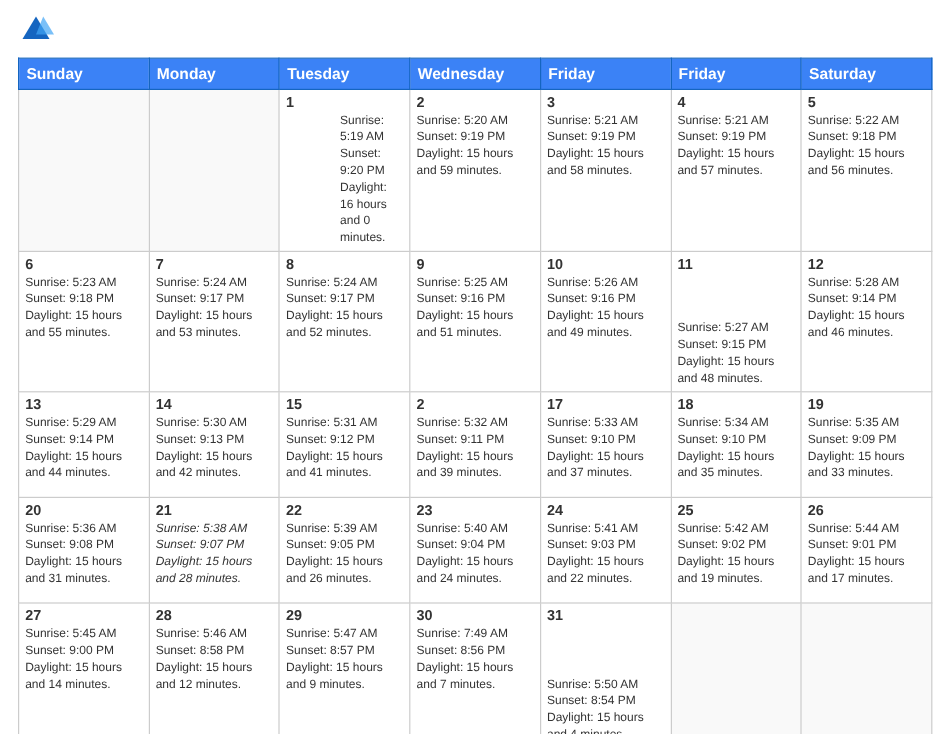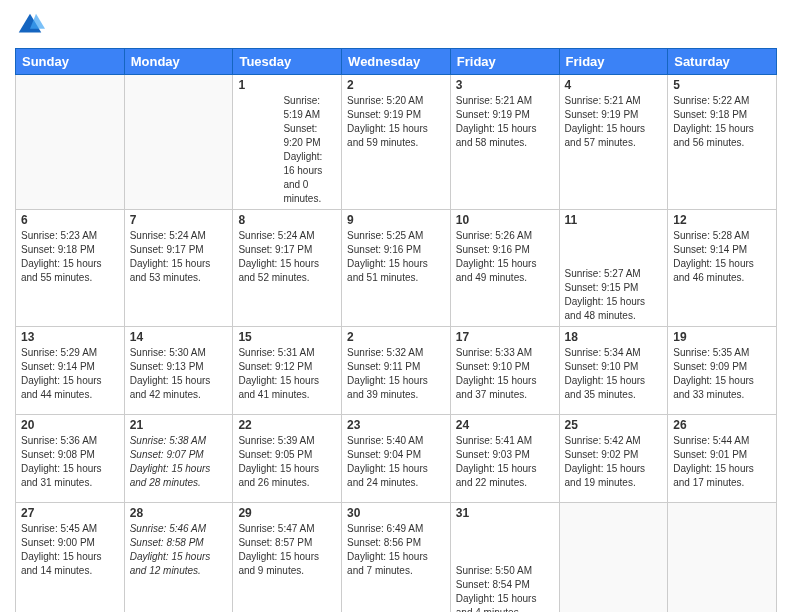--- a/index.html
+++ b/index.html
@@ -321,35 +321,35 @@
         <tr>
           <td>
             <div class="day-num">27</div>
             <div class="day-info" style="white-space: pre-line;">Sunrise: 5:45 AM
 Sunset: 9:00 PM
 Daylight: 15 hours
 and 14 minutes.</div>
           </td>
           <td>
             <div class="day-num">28</div>
-            <div class="day-info" style="white-space: pre-line; font-style: italic;">Sunrise: 5:46 AM
+            <div class="day-info" style="white-space: pre-line;">Sunrise: 5:46 AM
 Sunset: 8:58 PM
 Daylight: 15 hours
 and 12 minutes.</div>
           </td>
           <td>
             <div class="day-num">29</div>
             <div class="day-info" style="white-space: pre-line;">Sunrise: 5:47 AM
 Sunset: 8:57 PM
 Daylight: 15 hours
 and 9 minutes.</div>
           </td>
           <td>
             <div class="day-num">30</div>
-            <div class="day-info" style="white-space: pre-line;">Sunrise: 6:49 AM
+            <div class="day-info" style="white-space: pre-line;">Sunrise: 7:49 AM
 Sunset: 8:56 PM
 Daylight: 15 hours
 and 7 minutes.</div>
           </td>
           <td>
             <div class="day-num">31</div>
             <div class="day-info" style="white-space: pre-line; margin-top: 44px;">Sunrise: 5:50 AM
 Sunset: 8:54 PM
 Daylight: 15 hours
 and 4 minutes.</div>

